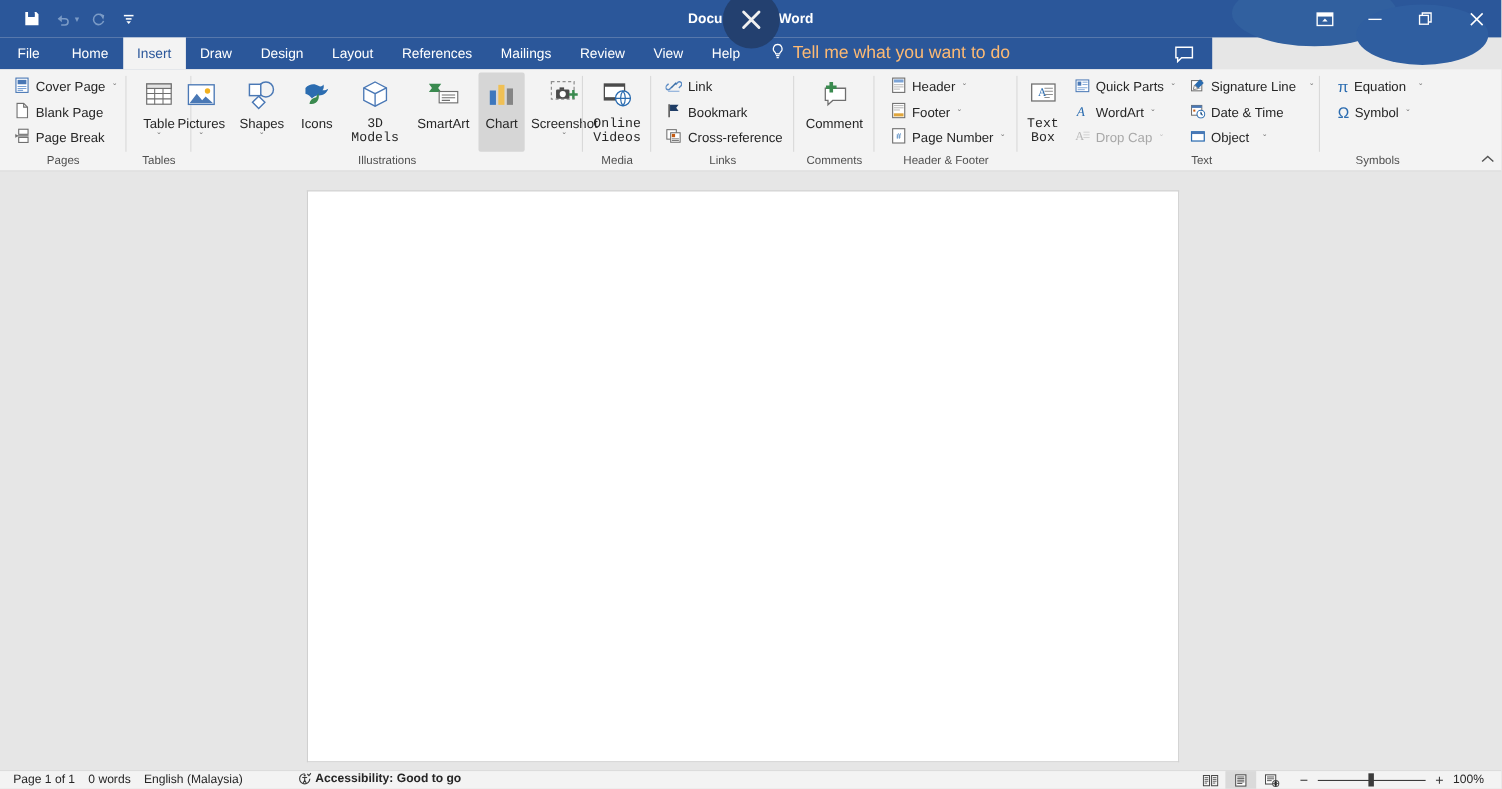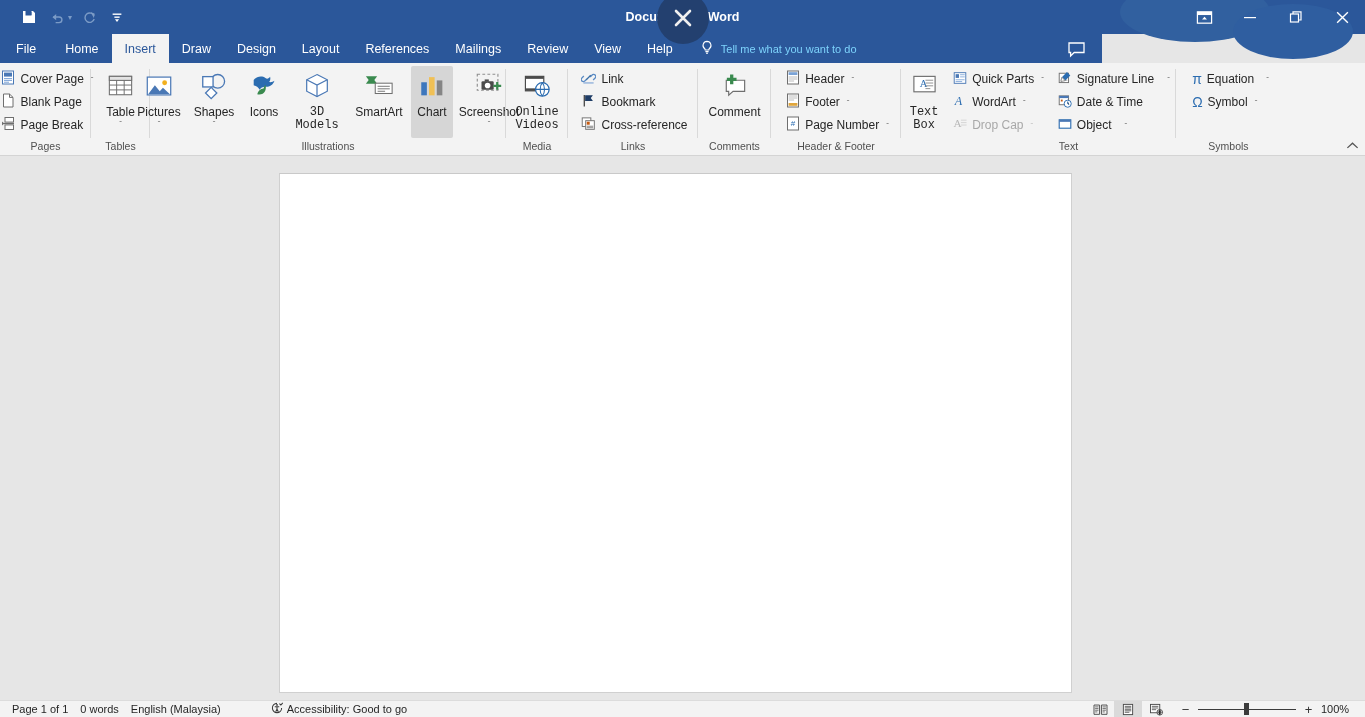--- a/index.html
+++ b/index.html
@@ -67,21 +67,21 @@
     background: #2b579a; display: flex; align-items: flex-end;
   }
   .tab {
     display: flex; align-items: center; padding: 0 13px;
     font-size: 12.5px; color: #ffffff; height: 29px; white-space: nowrap;
   }
   .tab.file { padding: 0 16px; }
   .tab.active { background: #f3f3f3; color: #2b579a; }
   .tellme {
     display: flex; align-items: center; gap: 7px; padding-left: 14px;
-    font-size: 11px; color: #7dd3fc; height: 29px;
+    font-size: 16px; color: #fdba74; height: 29px;
   }
   .comments-btn {
     position: absolute; right: 8px; top: 2px;
     width: 36px; height: 26px; display: flex; align-items: center; justify-content: center;
   }
 
   
   .ribbon {
     position: absolute; top: 63px; left: 0; width: 1365px; height: 93px;
     background: #f3f3f3; border-bottom: 1px solid #d4d4d4;
@@ -137,21 +137,21 @@
   }
 
   
   .statusbar {
     position: absolute; bottom: 0; left: 0; width: 1365px; height: 17px;
     background: #f3f3f3; border-top: 1px solid #dcdcdc;
     display: flex; align-items: center; font-size: 11px; color: #262626;
   }
   .sb-left { display: flex; align-items: center; gap: 0; padding-left: 12px; }
   .sb-item { padding: 0 12px 0 0; white-space: nowrap; }
-  .sb-acc { display: flex; align-items: center; gap: 4px; margin-left: 38px; white-space: nowrap; }
+  .sb-acc { display: flex; gap: 4px; margin-left: 38px; white-space: nowrap; font-weight: bold; }
   .sb-right {
     margin-left: auto; display: flex; align-items: center; gap: 0; padding-right: 10px;
   }
   .viewbtn {
     width: 28px; height: 17px; display: flex; align-items: center; justify-content: center;
   }
   .viewbtn.active { background: #dadada; }
   .zoomwrap { display: flex; align-items: center; gap: 7px; margin-left: 10px; }
   .zoom-minus, .zoom-plus { font-size: 13px; color: #333; width: 11px; text-align: center; }
   .zoomtrack { position: relative; width: 98px; height: 12px; display: flex; align-items: center; }
@@ -263,21 +263,21 @@
     <div class="comments-btn">
       <svg width="19" height="17" viewBox="0 0 19 17">
           <path fill="none" stroke="#ffffff" stroke-width="1.3" d="M2 2h15v9.5H7.2L3.6 15v-3.5H2z"></path>
         </svg>
     </div>
   </div>
 
   <div class="ribbon">
     <div class="groups">
 
-      <div class="group" style="width:91px">
+      <div class="group" style="width:115px">
         <div class="group-body" style="padding-left:10px">
           <div class="smalllist">
             <div class="smallitem">
               <span>
                 <svg width="14" height="15" viewBox="0 0 14 15">
                     <rect x="1.5" y="1" width="11" height="13" fill="#fff" stroke="#4a78b5" stroke-width="1"></rect>
                     <rect x="3" y="2.6" width="8" height="4" fill="#4a78b5"></rect>
                     <path stroke="#7aa2d6" stroke-width="1" d="M3 8.6h8M3 10.4h8M3 12.2h5"></path>
                   </svg>
               </span>

